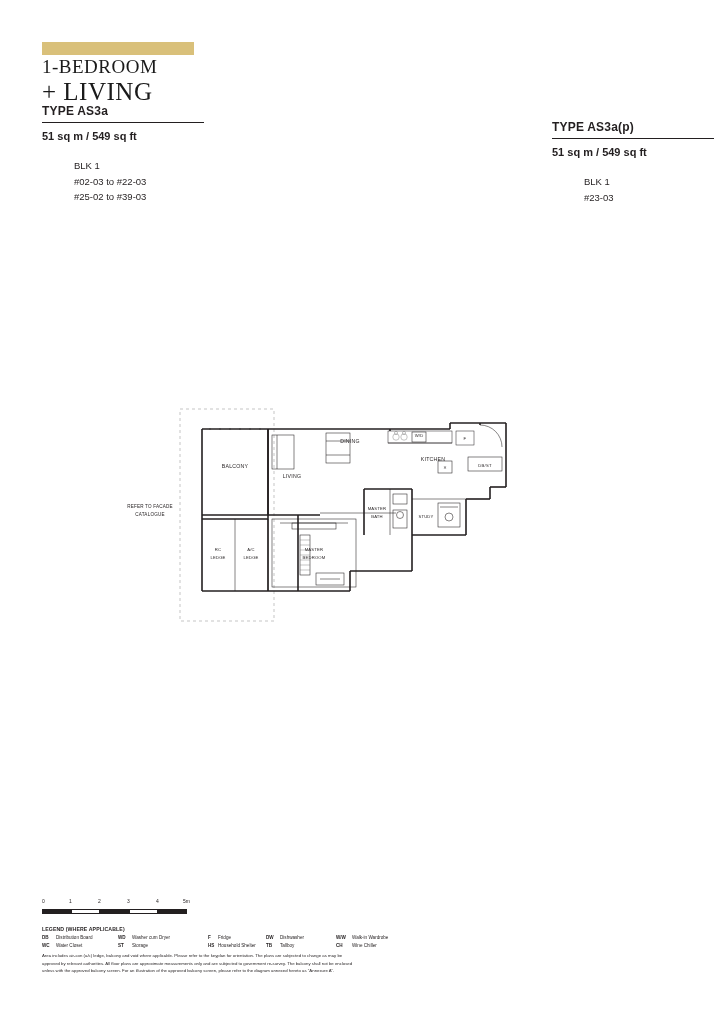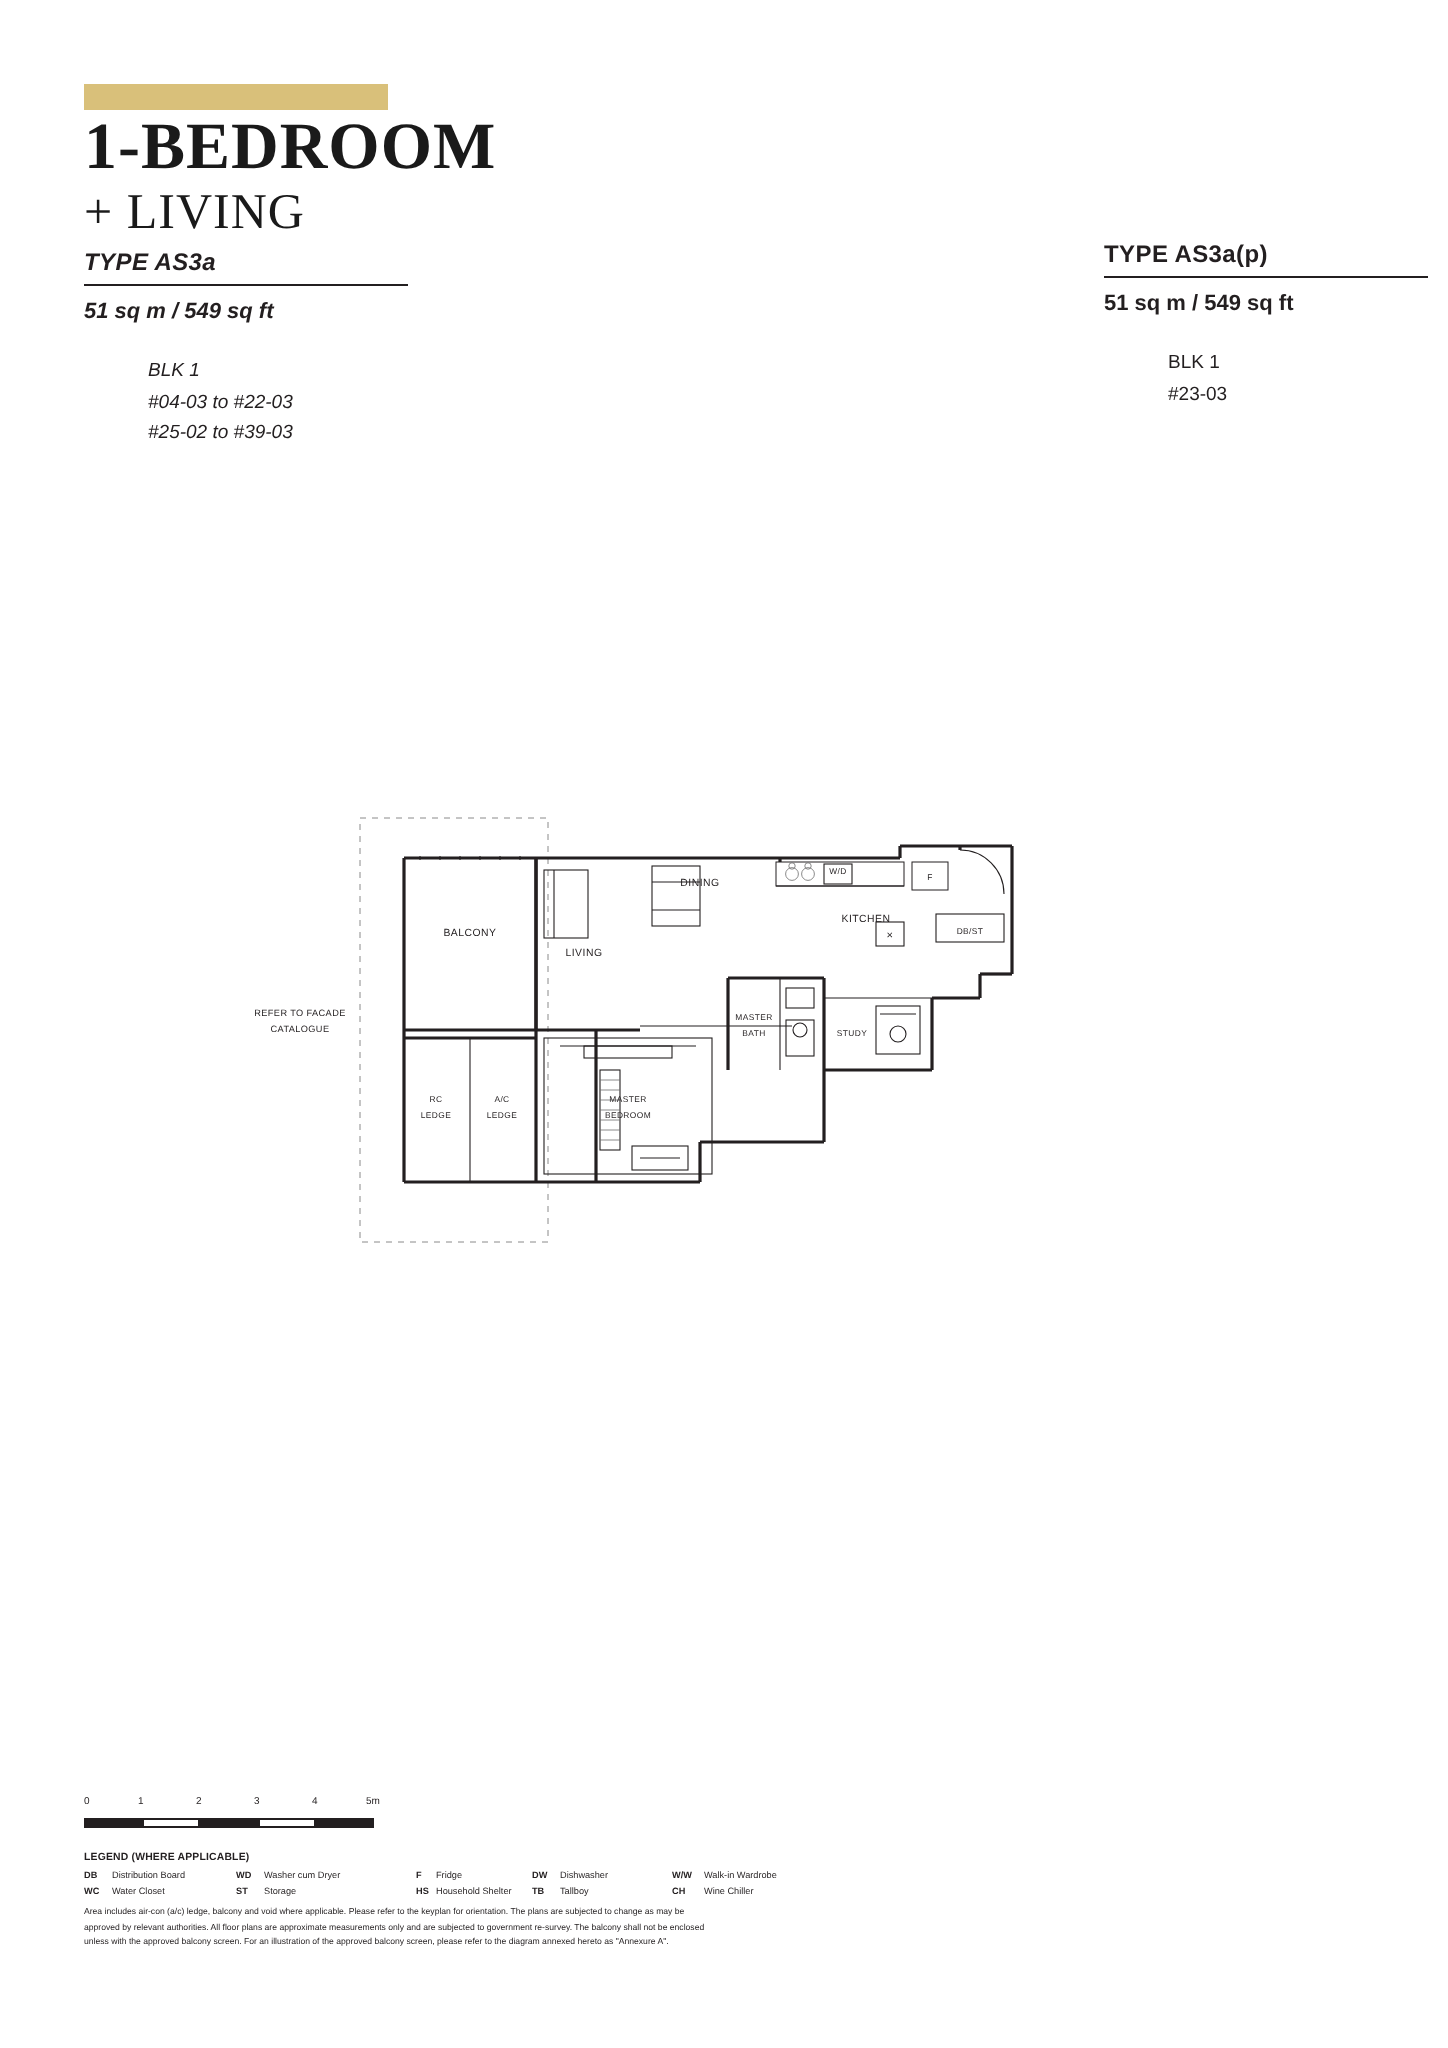--- a/index.html
+++ b/index.html
@@ -27,36 +27,36 @@
   }
   .title-block {
     position: absolute;
     left: 42px;
     top: 57px;
     font-family: "Liberation Serif", serif;
     color: #1a1a1a;
     line-height: 1.08;
   }
   .title-line1 {
-    font-size: 33px;
+    font-size: 19px;
     letter-spacing: 0.5px;
-    font-weight: bold;
+    font-weight: normal;
   }
   .title-line2 {
     font-size: 25px;
     letter-spacing: 0.5px;
     font-weight: normal;
   }
 
   
   .type-col {
     position: absolute;
     width: 162px;
   }
-  .type-col.left { left: 42px; top: 124px; font-style: italic; }
+  .type-col.left { left: 42px; top: 104px; }
   .type-col.right { left: 552px; top: 120px; }
 
   .type-name {
     font-size: 12px;
     font-weight: bold;
     letter-spacing: 0.2px;
     padding-bottom: 4px;
   }
   .type-rule {
     border-bottom: 1px solid #231f20;
@@ -180,21 +180,21 @@
 <div class="title-block">
   <div class="title-line1">1-BEDROOM</div>
   <div class="title-line2">+ LIVING</div>
 </div>
 
 <div class="type-col left">
   <div class="type-name">TYPE AS3a</div>
   <div class="type-rule"></div>
   <div class="type-area">51 sq m / 549 sq ft</div>
   <div class="type-blk">BLK 1</div>
-  <div class="type-blk">#04-03 to #22-03</div>
+  <div class="type-blk">#02-03 to #22-03</div>
   <div class="type-blk">#25-02 to #39-03</div>
 </div>
 
 <div class="type-col right">
   <div class="type-name">TYPE AS3a(p)</div>
   <div class="type-rule"></div>
   <div class="type-area">51 sq m / 549 sq ft</div>
   <div class="type-blk">BLK 1</div>
   <div class="type-blk">#23-03</div>
 </div>

